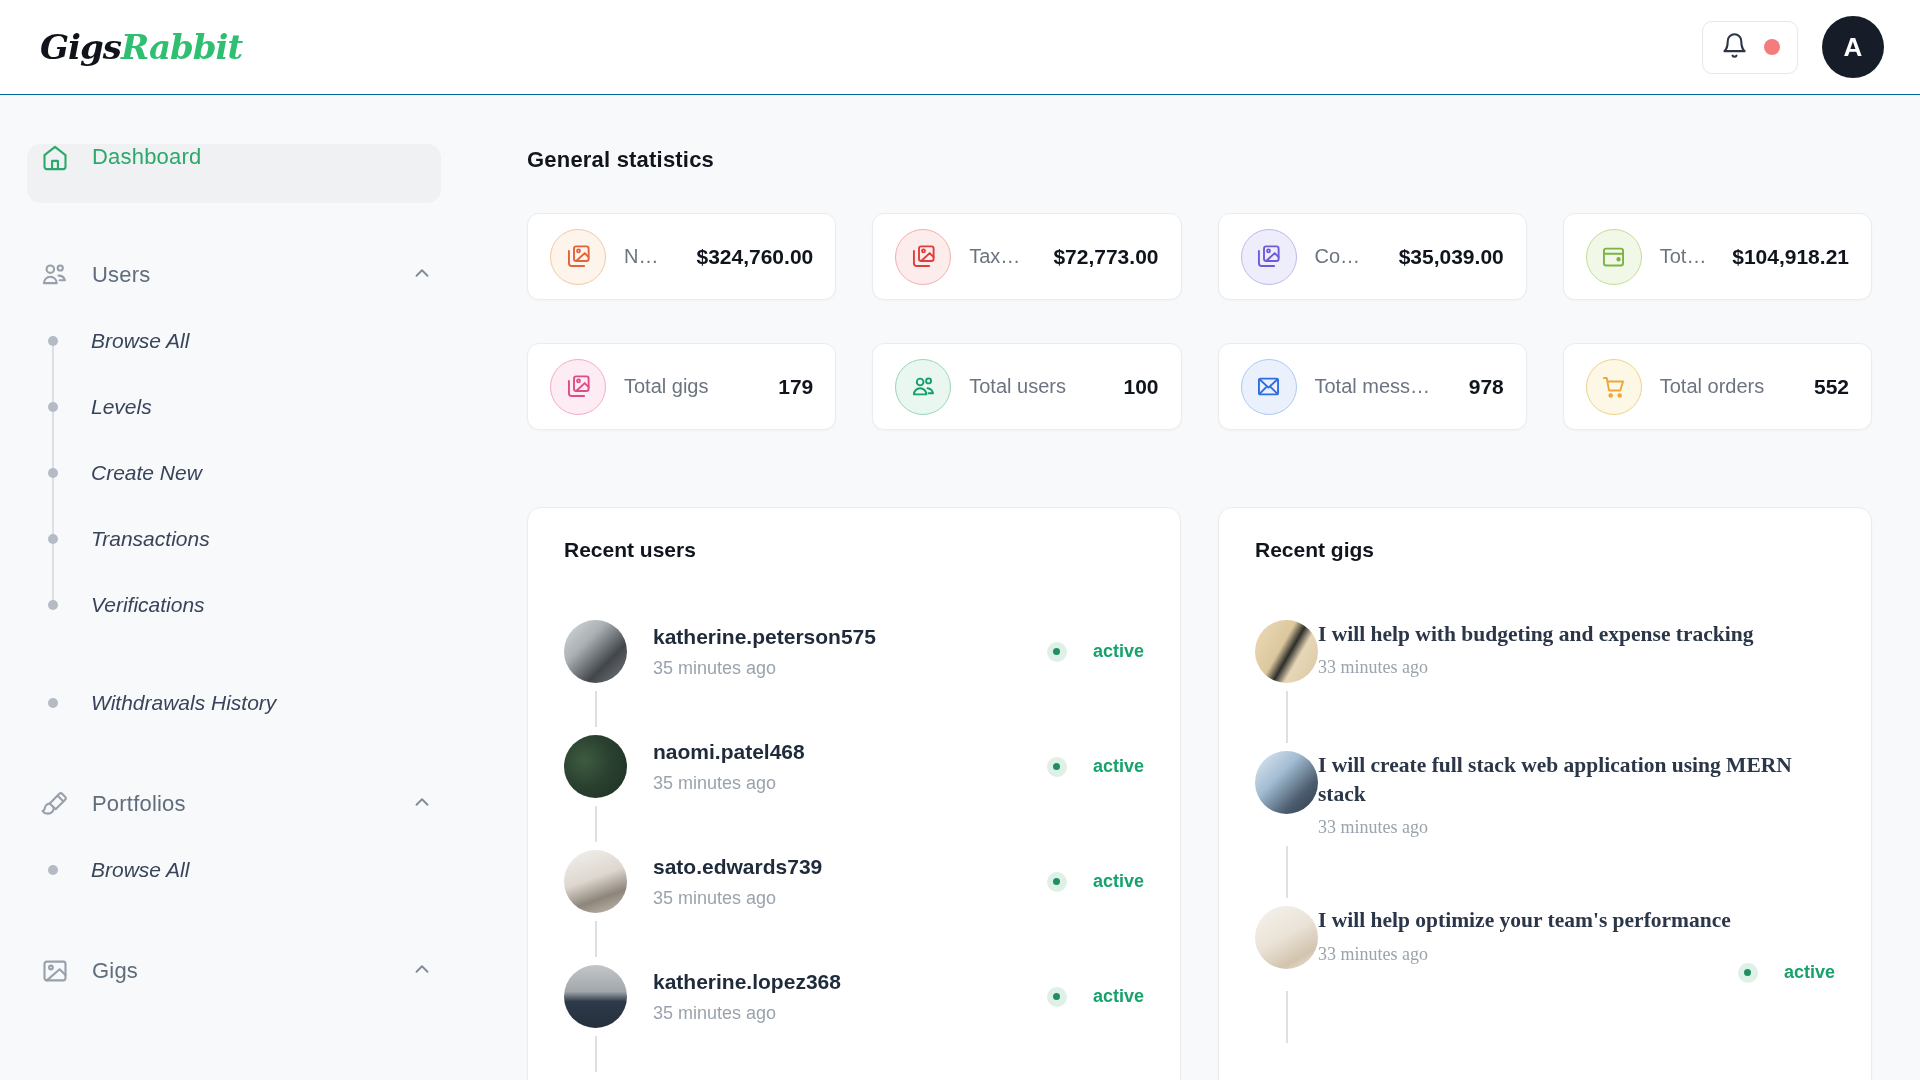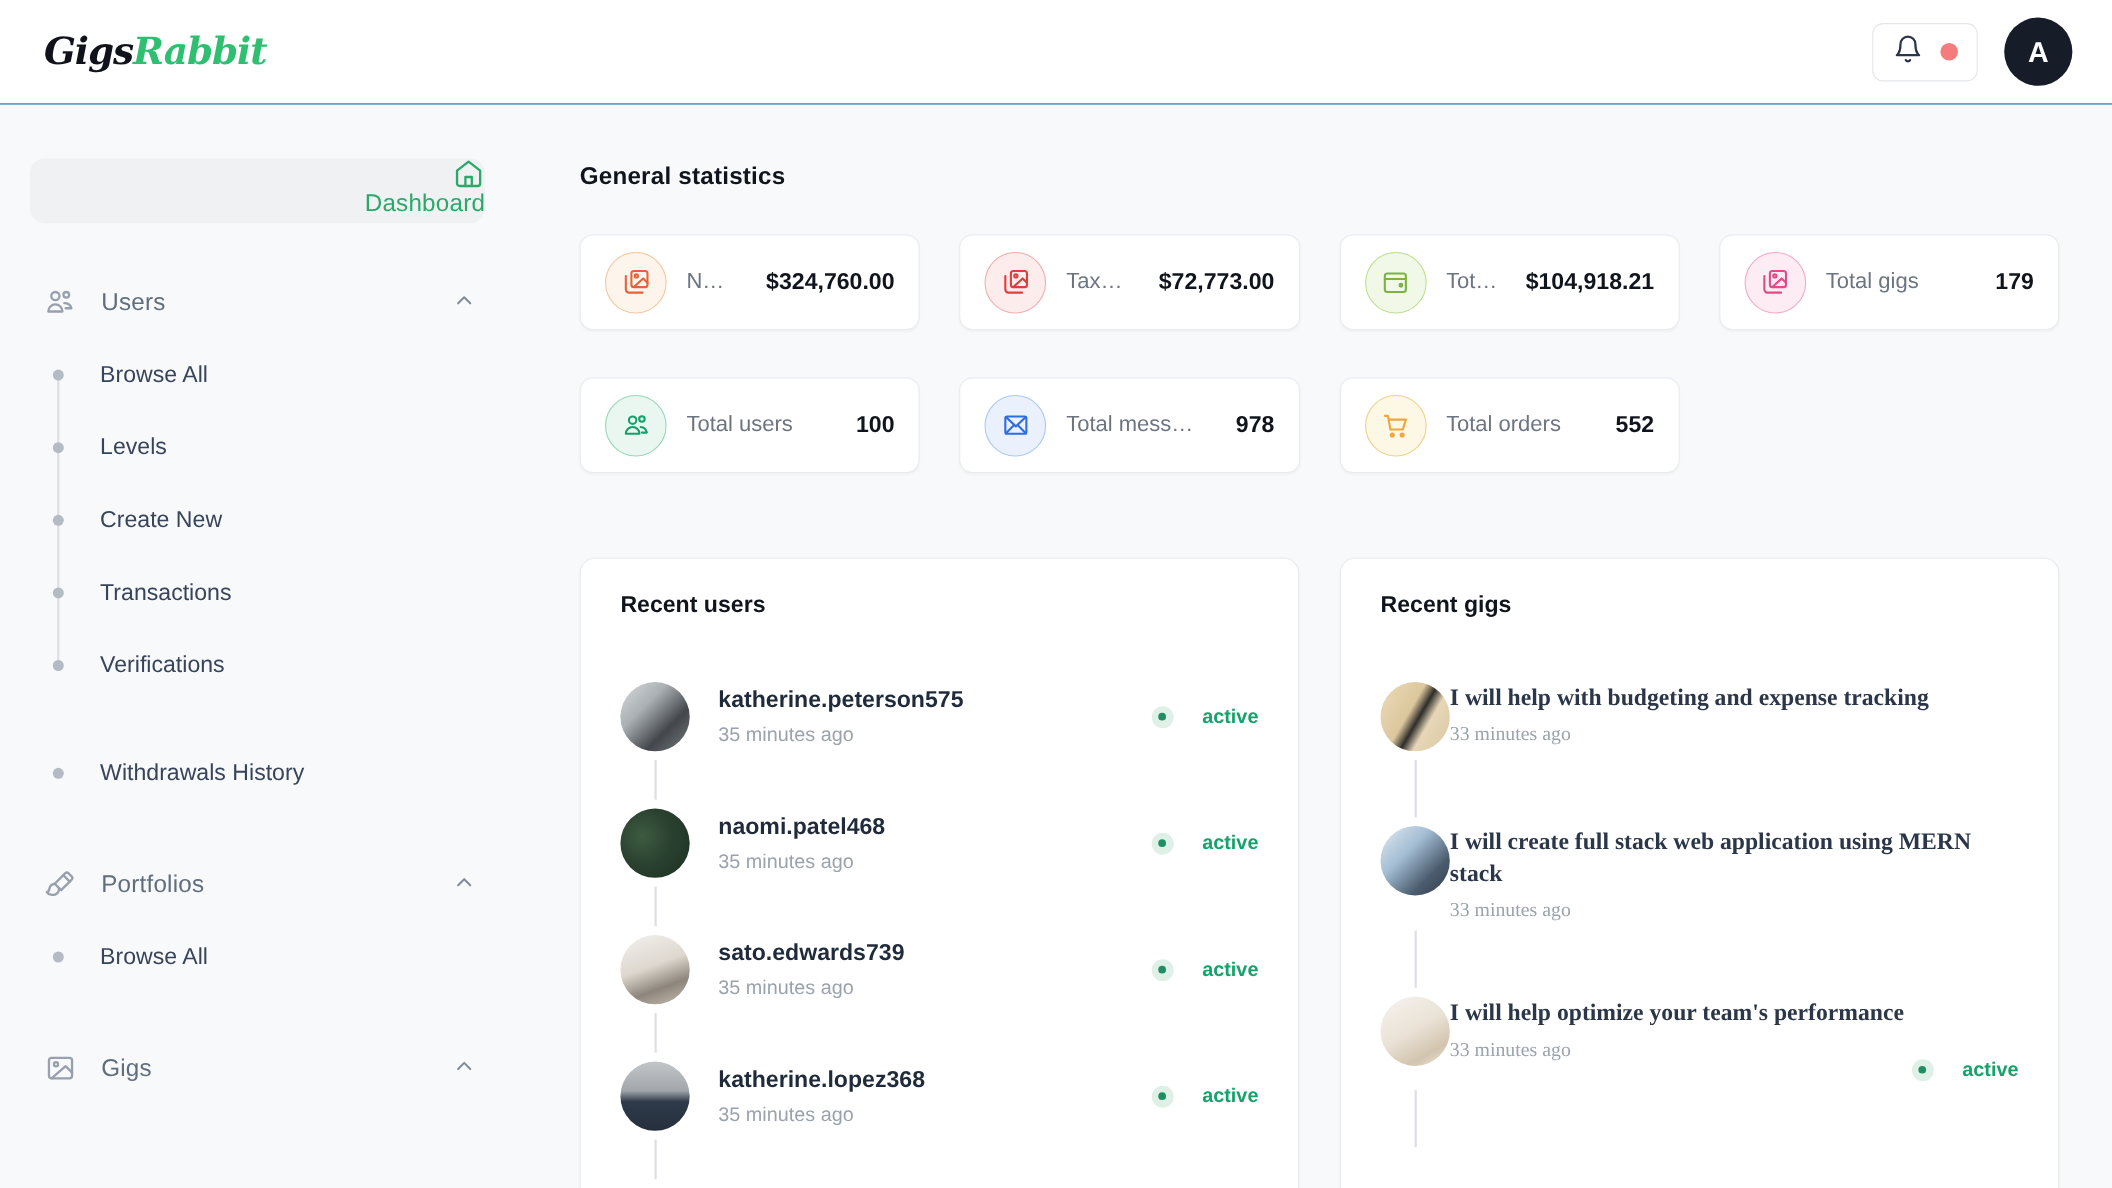--- a/index.html
+++ b/index.html
@@ -34,43 +34,43 @@
     font-size: 26px; font-weight: bold; cursor: pointer;
   }
 
   
   .body-wrap { display: flex; height: 985px; }
   .sidebar { width: 455px; flex: 0 0 455px; padding: 49px 14px 0 27px; }
   .main { flex: 1; padding: 52px 48px 0 72px; }
 
   
   .side-item {
-    display: flex; align-items: flex-end; height: 59px; border-radius: 14px;
-    padding-left: 13px; cursor: pointer; flex-direction: column;
+    display: flex; align-items: flex-start; height: 59px; border-radius: 14px;
+    padding-left: 13px; cursor: pointer;
   }
   .side-item.active { background: #f0f1f3; color: #2aa96b; }
   .side-item .s-icon { width: 30px; display: flex; justify-content: center; }
   .side-item .s-label { font-size: 22px; margin-left: 22px; letter-spacing: .2px; }
 
   .side-section { margin-top: 54px; }
   .section-head {
     display: flex; align-items: center; height: 36px; padding-left: 13px;
     color: #606d7d; cursor: pointer;
   }
   .section-head .s-icon { width: 30px; display: flex; justify-content: center; color: #97a0ac; }
   .section-head .s-label { font-size: 22px; margin-left: 22px; flex: 1; letter-spacing: .2px; }
   .section-head .chev { color: #818b99; margin-right: 8px; }
   .side-section + .side-section { margin-top: 68px; }
 
   .sub-list { position: relative; margin-top: 33px; }
   .sub-list::before {
     content: ""; position: absolute; left: 25px; top: 15px; bottom: 15px;
     width: 2px; background: #dcdfe3;
   }
-  .sub-item { display: flex; align-items: center; height: 30px; cursor: pointer; position: relative; }
+  .sub-item { display: flex; align-items: center; height: 30px; cursor: pointer; position: relative; font-style: italic; }
   .sub-item + .sub-item { margin-top: 36px; }
   .sub-bullet { width: 10px; height: 10px; border-radius: 50%; background: #b4bbc4;
     margin-left: 21px; position: relative; z-index: 1; }
   .sub-label { font-size: 21px; color: #38445a; margin-left: 33px; }
 
   
   .page-heading { font-size: 22px; font-weight: bold; color: #10151d; letter-spacing: .2px; }
 
   .cards-grid {
     margin-top: 40px;
@@ -294,20 +294,32 @@
               <rect x="8" y="3" width="13" height="13" rx="2"></rect>
               <circle cx="12" cy="7" r="1.3"></circle>
               <path d="M21 12.5 17.5 9 10 16"></path>
               <path d="M3.5 7v11a2.5 2.5 0 0 0 2.5 2.5h11"></path>
             </svg>
         </span>
         <span class="stat-label">Tax…</span>
         <span class="stat-value">$72,773.00</span>
       </div>
 
+      <div class="stat-card">
+        <span class="stat-icon c-purple">
+          <svg width="27" height="27" viewBox="0 0 24 24" fill="none" stroke="currentColor" stroke-width="1.7" stroke-linecap="round" stroke-linejoin="round">
+              <rect x="8" y="3" width="13" height="13" rx="2"></rect>
+              <circle cx="12" cy="7" r="1.3"></circle>
+              <path d="M21 12.5 17.5 9 10 16"></path>
+              <path d="M3.5 7v11a2.5 2.5 0 0 0 2.5 2.5h11"></path>
+            </svg>
+        </span>
+        <span class="stat-label">Co…</span>
+        <span class="stat-value">$35,039.00</span>
+      </div>
 
       <div class="stat-card">
         <span class="stat-icon c-green">
           <svg width="27" height="27" viewBox="0 0 24 24" fill="none" stroke="currentColor" stroke-width="1.7" stroke-linecap="round" stroke-linejoin="round">
               <rect x="3.5" y="5" width="17" height="15" rx="2"></rect>
               <path d="M3.5 9.5h17"></path>
               <circle cx="16.5" cy="14.5" r="1.1" fill="currentColor"></circle>
             </svg>
         </span>
         <span class="stat-label">Tot…</span>

